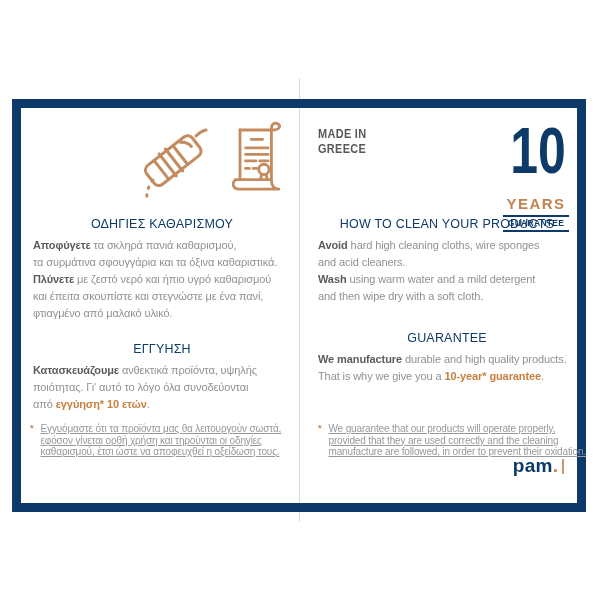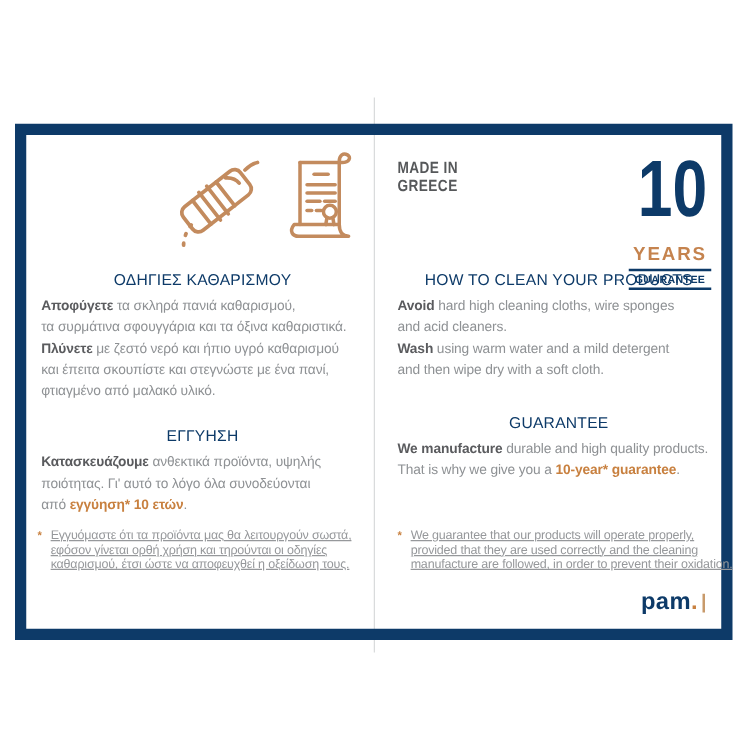--- a/index.html
+++ b/index.html
@@ -38,21 +38,21 @@
   .sec-guar-right{left:318px;top:331px;}
 
   
   .footnote{position:absolute;top:423px;display:flex;gap:7px;}
   .footnote-left{left:30px;width:258px;}
   .footnote-right{left:318px;width:258px;}
   .footnote .mark{color:#c8803f;font-weight:bold;font-size:9px;line-height:11.5px;}
   .footnote .fn-text{color:#96989b;font-size:10px;line-height:11.5px;letter-spacing:-.15px;white-space:pre;text-decoration:underline;}
 
   
-  .logo{position:absolute;right:36px;top:471px;display:flex;align-items:center;}
+  .logo{position:absolute;right:36px;top:455px;display:flex;align-items:center;}
   .logo .name{color:#0d3a68;font-weight:bold;font-size:19px;letter-spacing:.3px;}
   .logo .dot{color:#c8803f;font-weight:bold;font-size:19px;}
   .logo .bar{display:inline-block;width:2px;height:15px;background:#c89a6b;margin-left:4px;}
 </style>
 </head>
 <body>
 
 <div class="fold-line"></div>
 <div class="card-frame"></div>
 

